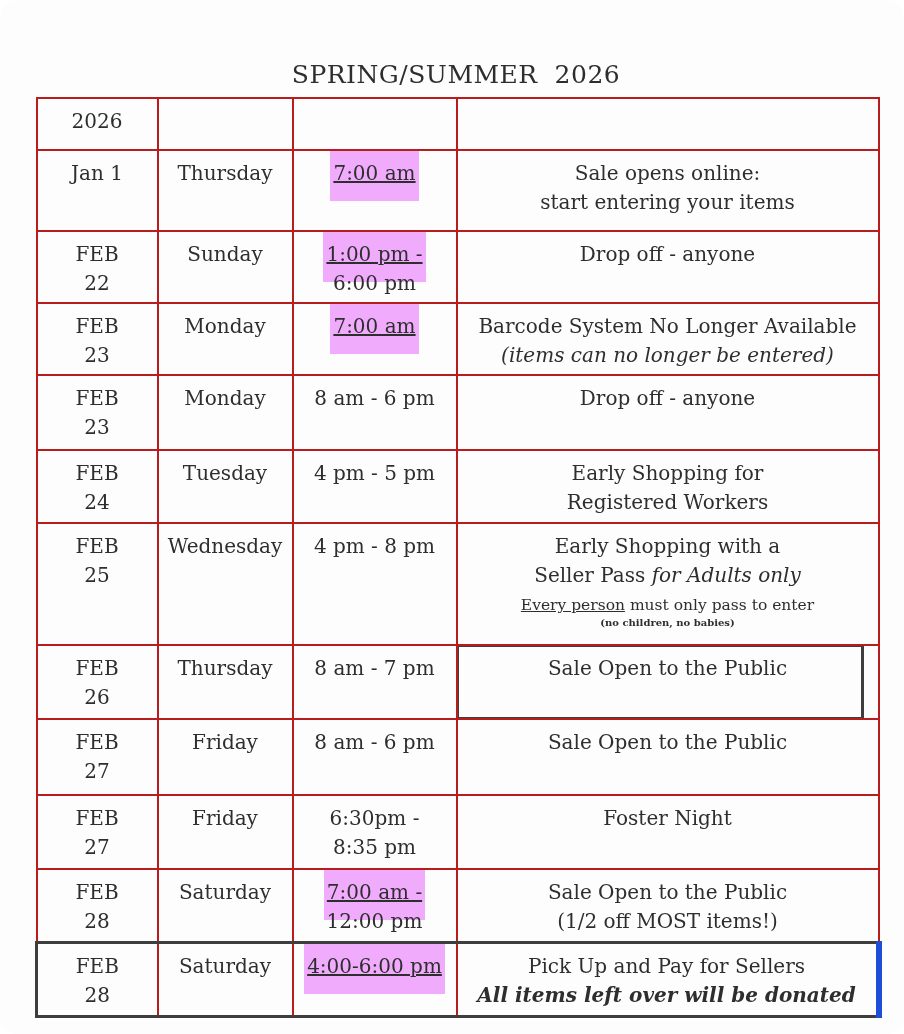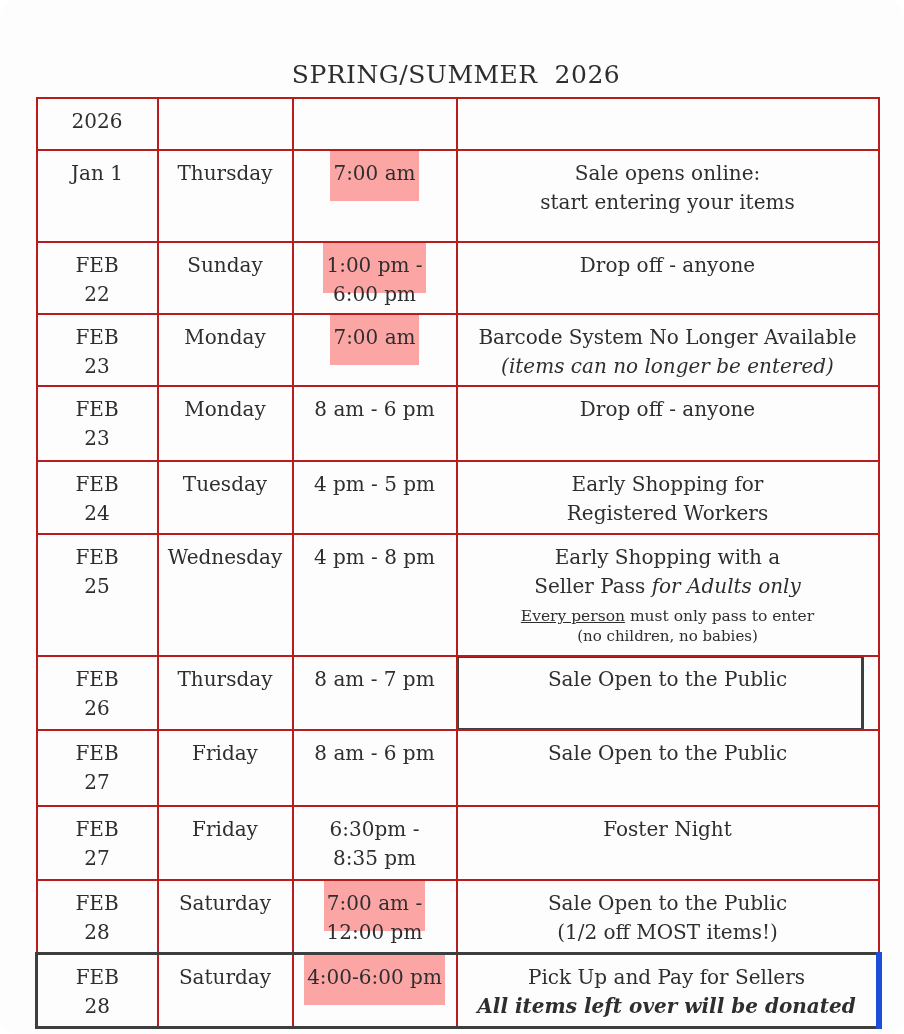--- a/index.html
+++ b/index.html
@@ -26,22 +26,22 @@
     vertical-align:top;text-align:center;
     padding:8px 4px 0 4px;
     font-size:20px;line-height:1.45;
     overflow:hidden;
   }
   .pre{white-space:pre-line;}
   .it{font-style:italic;}
   .bi{font-style:italic;font-weight:bold;}
   .ul{text-decoration:underline;margin-top:38px;}
   .note{font-size:15.5px;line-height:1.35;margin-top:5px;}
-  .note-bold{font-size:15px;line-height:1.3;font-weight:normal;}
-  .hl{background:#fca5a5;padding:16px 3px;}
+  .note-bold{font-size:10px;line-height:1.3;font-weight:bold;}
+  .hl{background:#f0abfc;padding:16px 3px;text-decoration:underline;}
   
   tr.heavy-row td{border-top:3px solid #3e3e3e;border-bottom:3px solid #3e3e3e;}
   tr.heavy-row td:first-child{border-left:3px solid #3e3e3e;}
   tr.heavy-row td:last-child{border-right:6px solid #1d4ed8;}
   
   td.boxed{position:relative;}
   .heavy-box{
     position:absolute;left:-2px;top:-2px;bottom:-2px;right:14px;
     border:3px solid #3e3e3e;pointer-events:none;
   }
@@ -63,21 +63,21 @@
     </colgroup>
 
     <tbody>
         <tr style="height:52px">
       <td class="pre">2026</td>
       <td></td>
       <td></td>
       <td></td>
     </tr>
 
-    <tr style="height:92px">
+    <tr style="height:81px">
       <td class="pre">Jan 1</td>
       <td>Thursday</td>
       <td><span class="hl">7:00 am</span></td>
       <td class="pre">Sale opens online:
 start entering your items</td>
     </tr>
 
     <tr style="height:72px">
       <td class="pre">FEB
 22</td>

